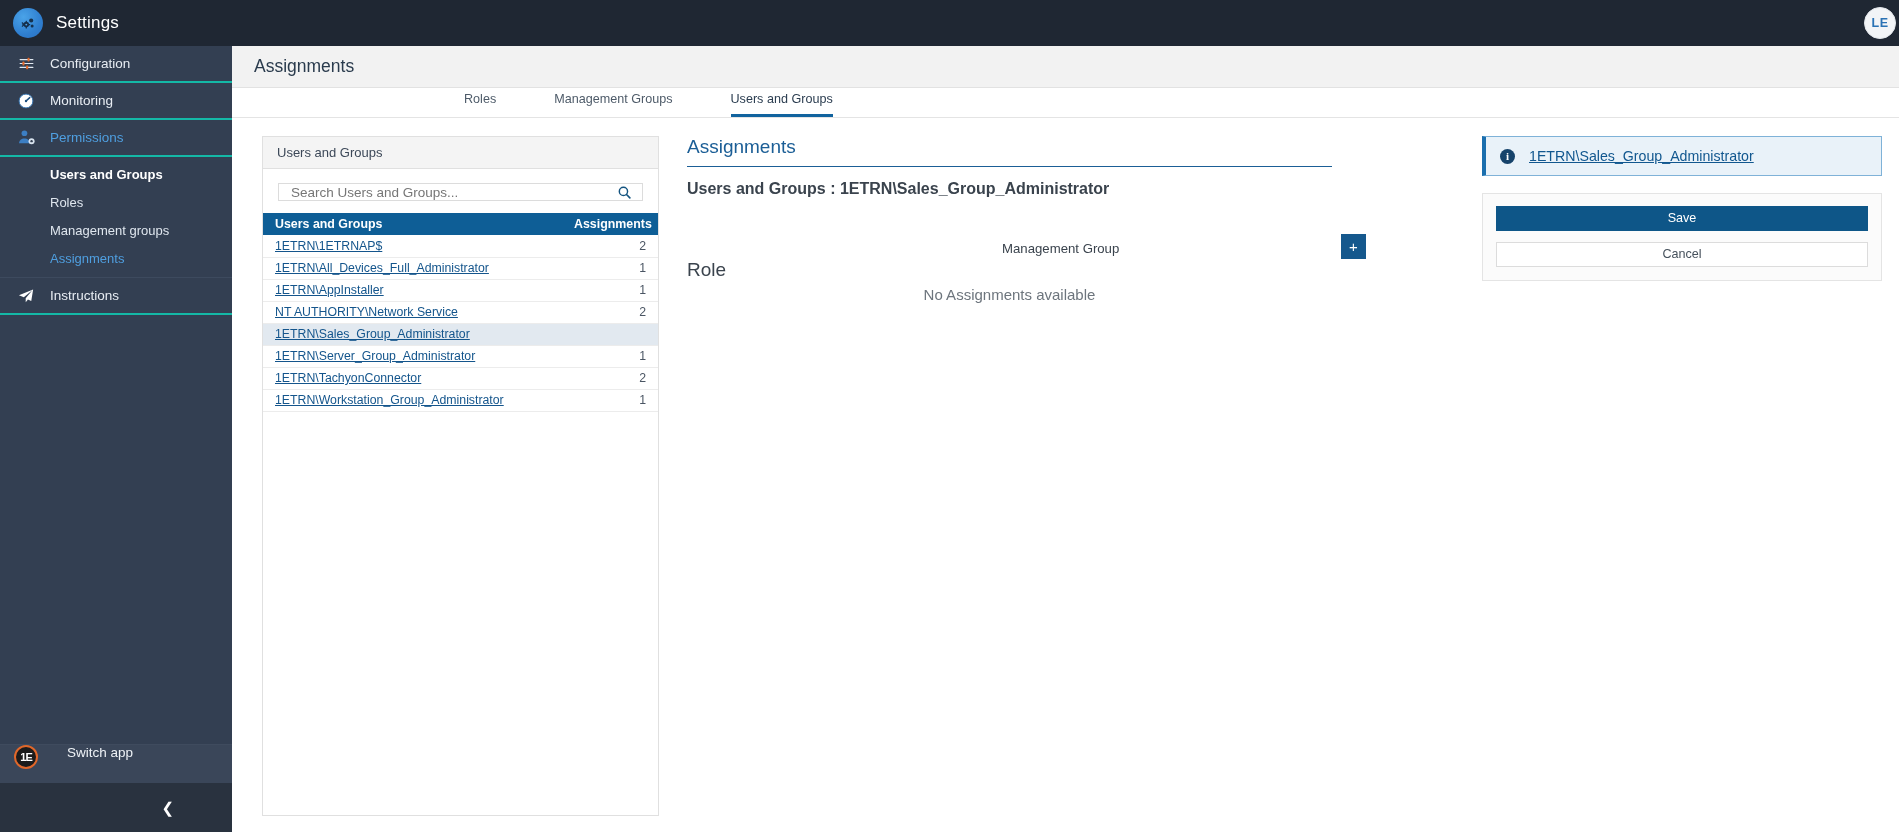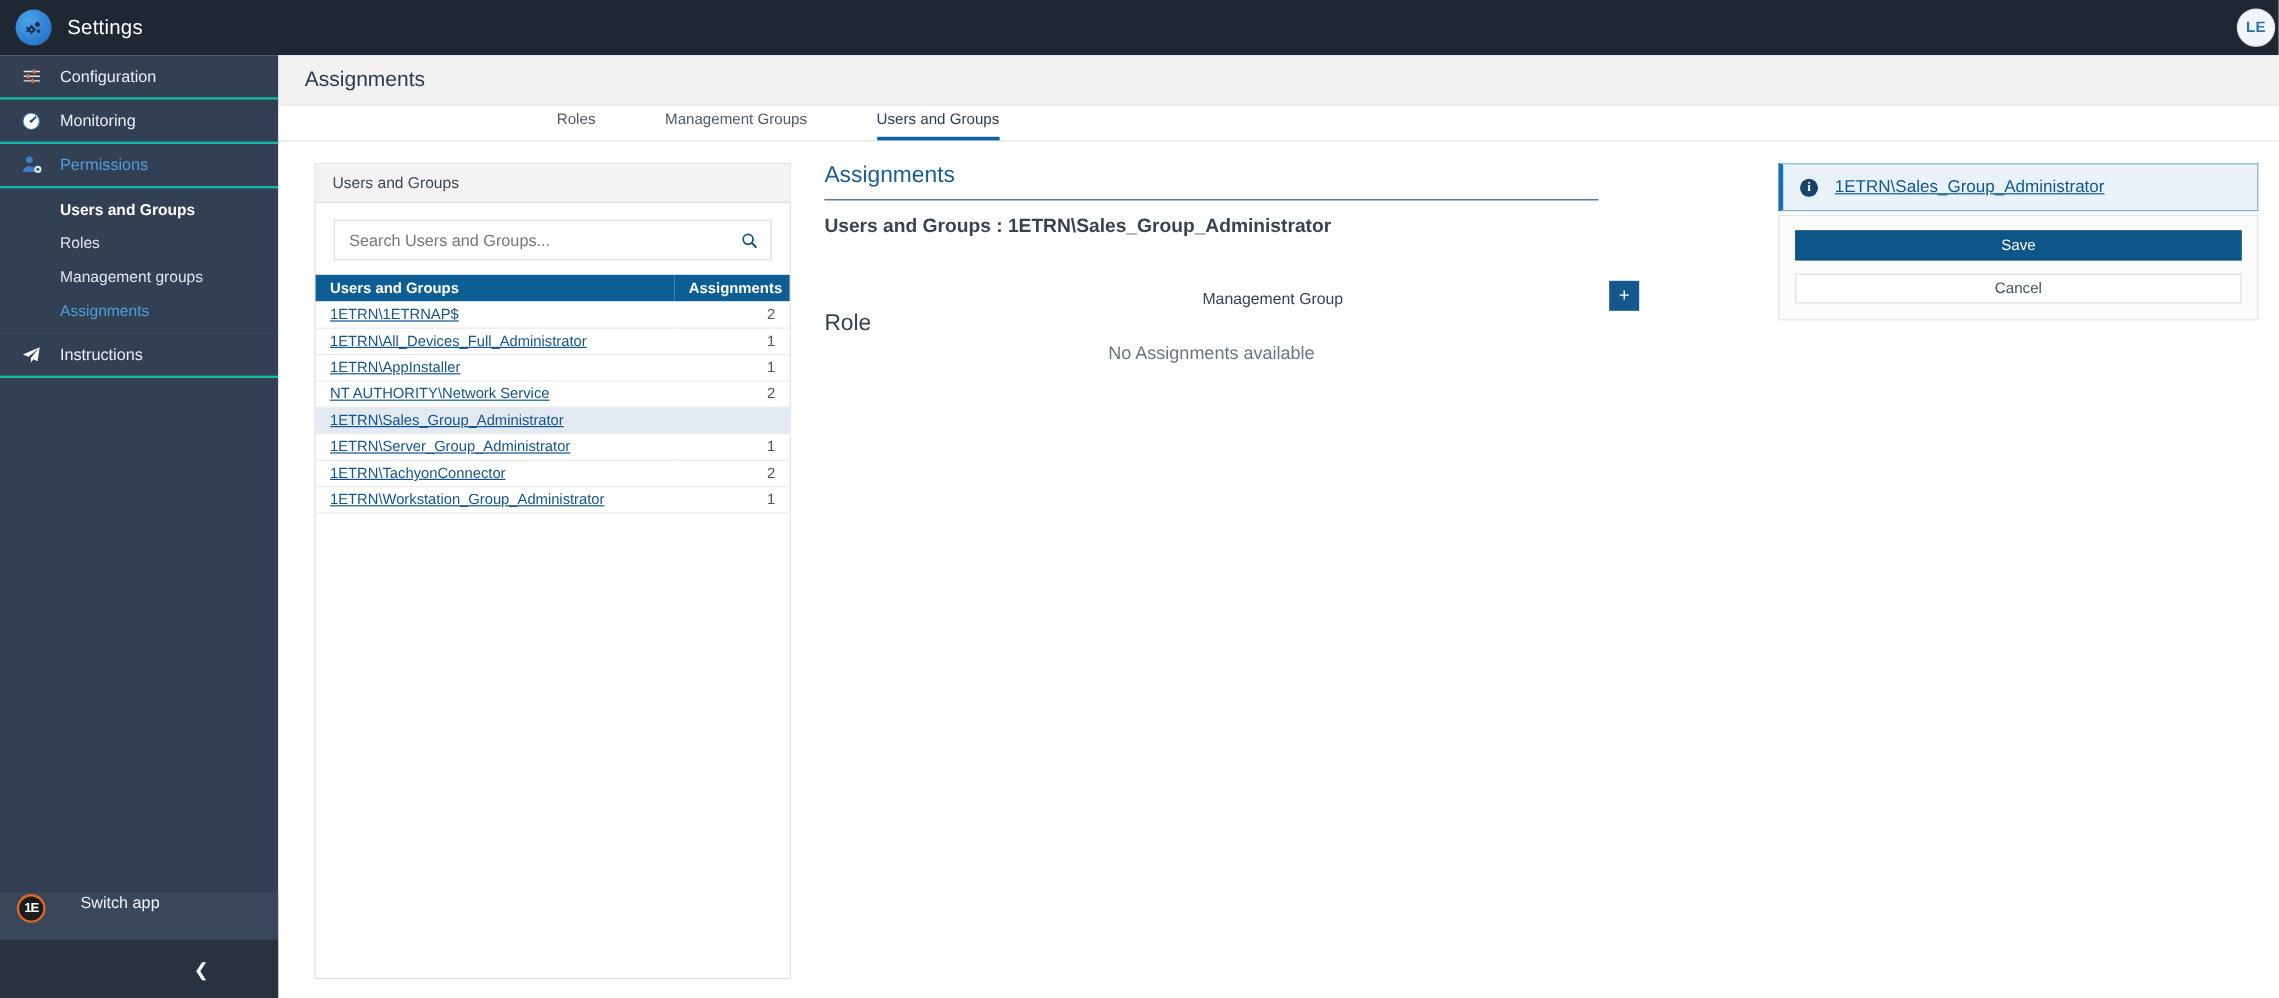--- a/index.html
+++ b/index.html
@@ -122,21 +122,21 @@
     position: absolute; left: 30px; top: 17px; width: 397px; height: 680px;
     border: 1px solid #e0e0e0; background: #ffffff;
   }
   .ug-card-head {
     height: 32px; background: #f4f4f4; border-bottom: 1px solid #e0e0e0;
     display: flex; align-items: center; padding-left: 14px;
     font-size: 13px; color: #3c4858;
   }
   .ug-search-wrap { padding: 14px 15px 12px 15px; }
   .ug-search {
-    position: relative; height: 34px; border: 1px solid #dcdcdc; background: #fff;
+    position: relative; height: 18px; border: 1px solid #dcdcdc; background: #fff;
     display: flex; align-items: center;
   }
   .ug-search input {
     border: 0; outline: 0; height: 32px; width: 100%;
     padding: 0 34px 0 12px; font-size: 13.5px; color: #3a3a3a;
     font-family: "Liberation Sans", sans-serif; background: transparent;
   }
   .ug-search input::placeholder { color: #767676; }
   .ug-search-btn {
     position: absolute; right: 8px; top: 50%; transform: translateY(-50%);
@@ -202,21 +202,21 @@
   .info-icon {
     width: 15px; height: 15px; border-radius: 50%; background: #16436b;
     color: #ffffff; font-size: 11px; font-weight: 700;
     display: flex; align-items: center; justify-content: center;
     font-family: "Liberation Serif", serif; flex: 0 0 15px;
   }
   .info-link {
     color: #11578f; text-decoration: underline; font-size: 14.2px; cursor: pointer;
   }
   .actions {
-    margin-top: 3px; border: 1px solid #e4e4e4; background: #fbfbfb;
+    margin-top: 17px; border: 1px solid #e4e4e4; background: #fbfbfb;
     padding: 12px 13px 13px 13px;
   }
   .btn {
     display: block; width: 100%; height: 25px; font-size: 12.6px; cursor: pointer;
     font-family: "Liberation Sans", sans-serif; line-height: 1;
   }
   .btn-save {
     background: #0e5688; color: #ffffff; border: 1px solid #0e5688; font-weight: 400;
   }
   .btn-cancel {

